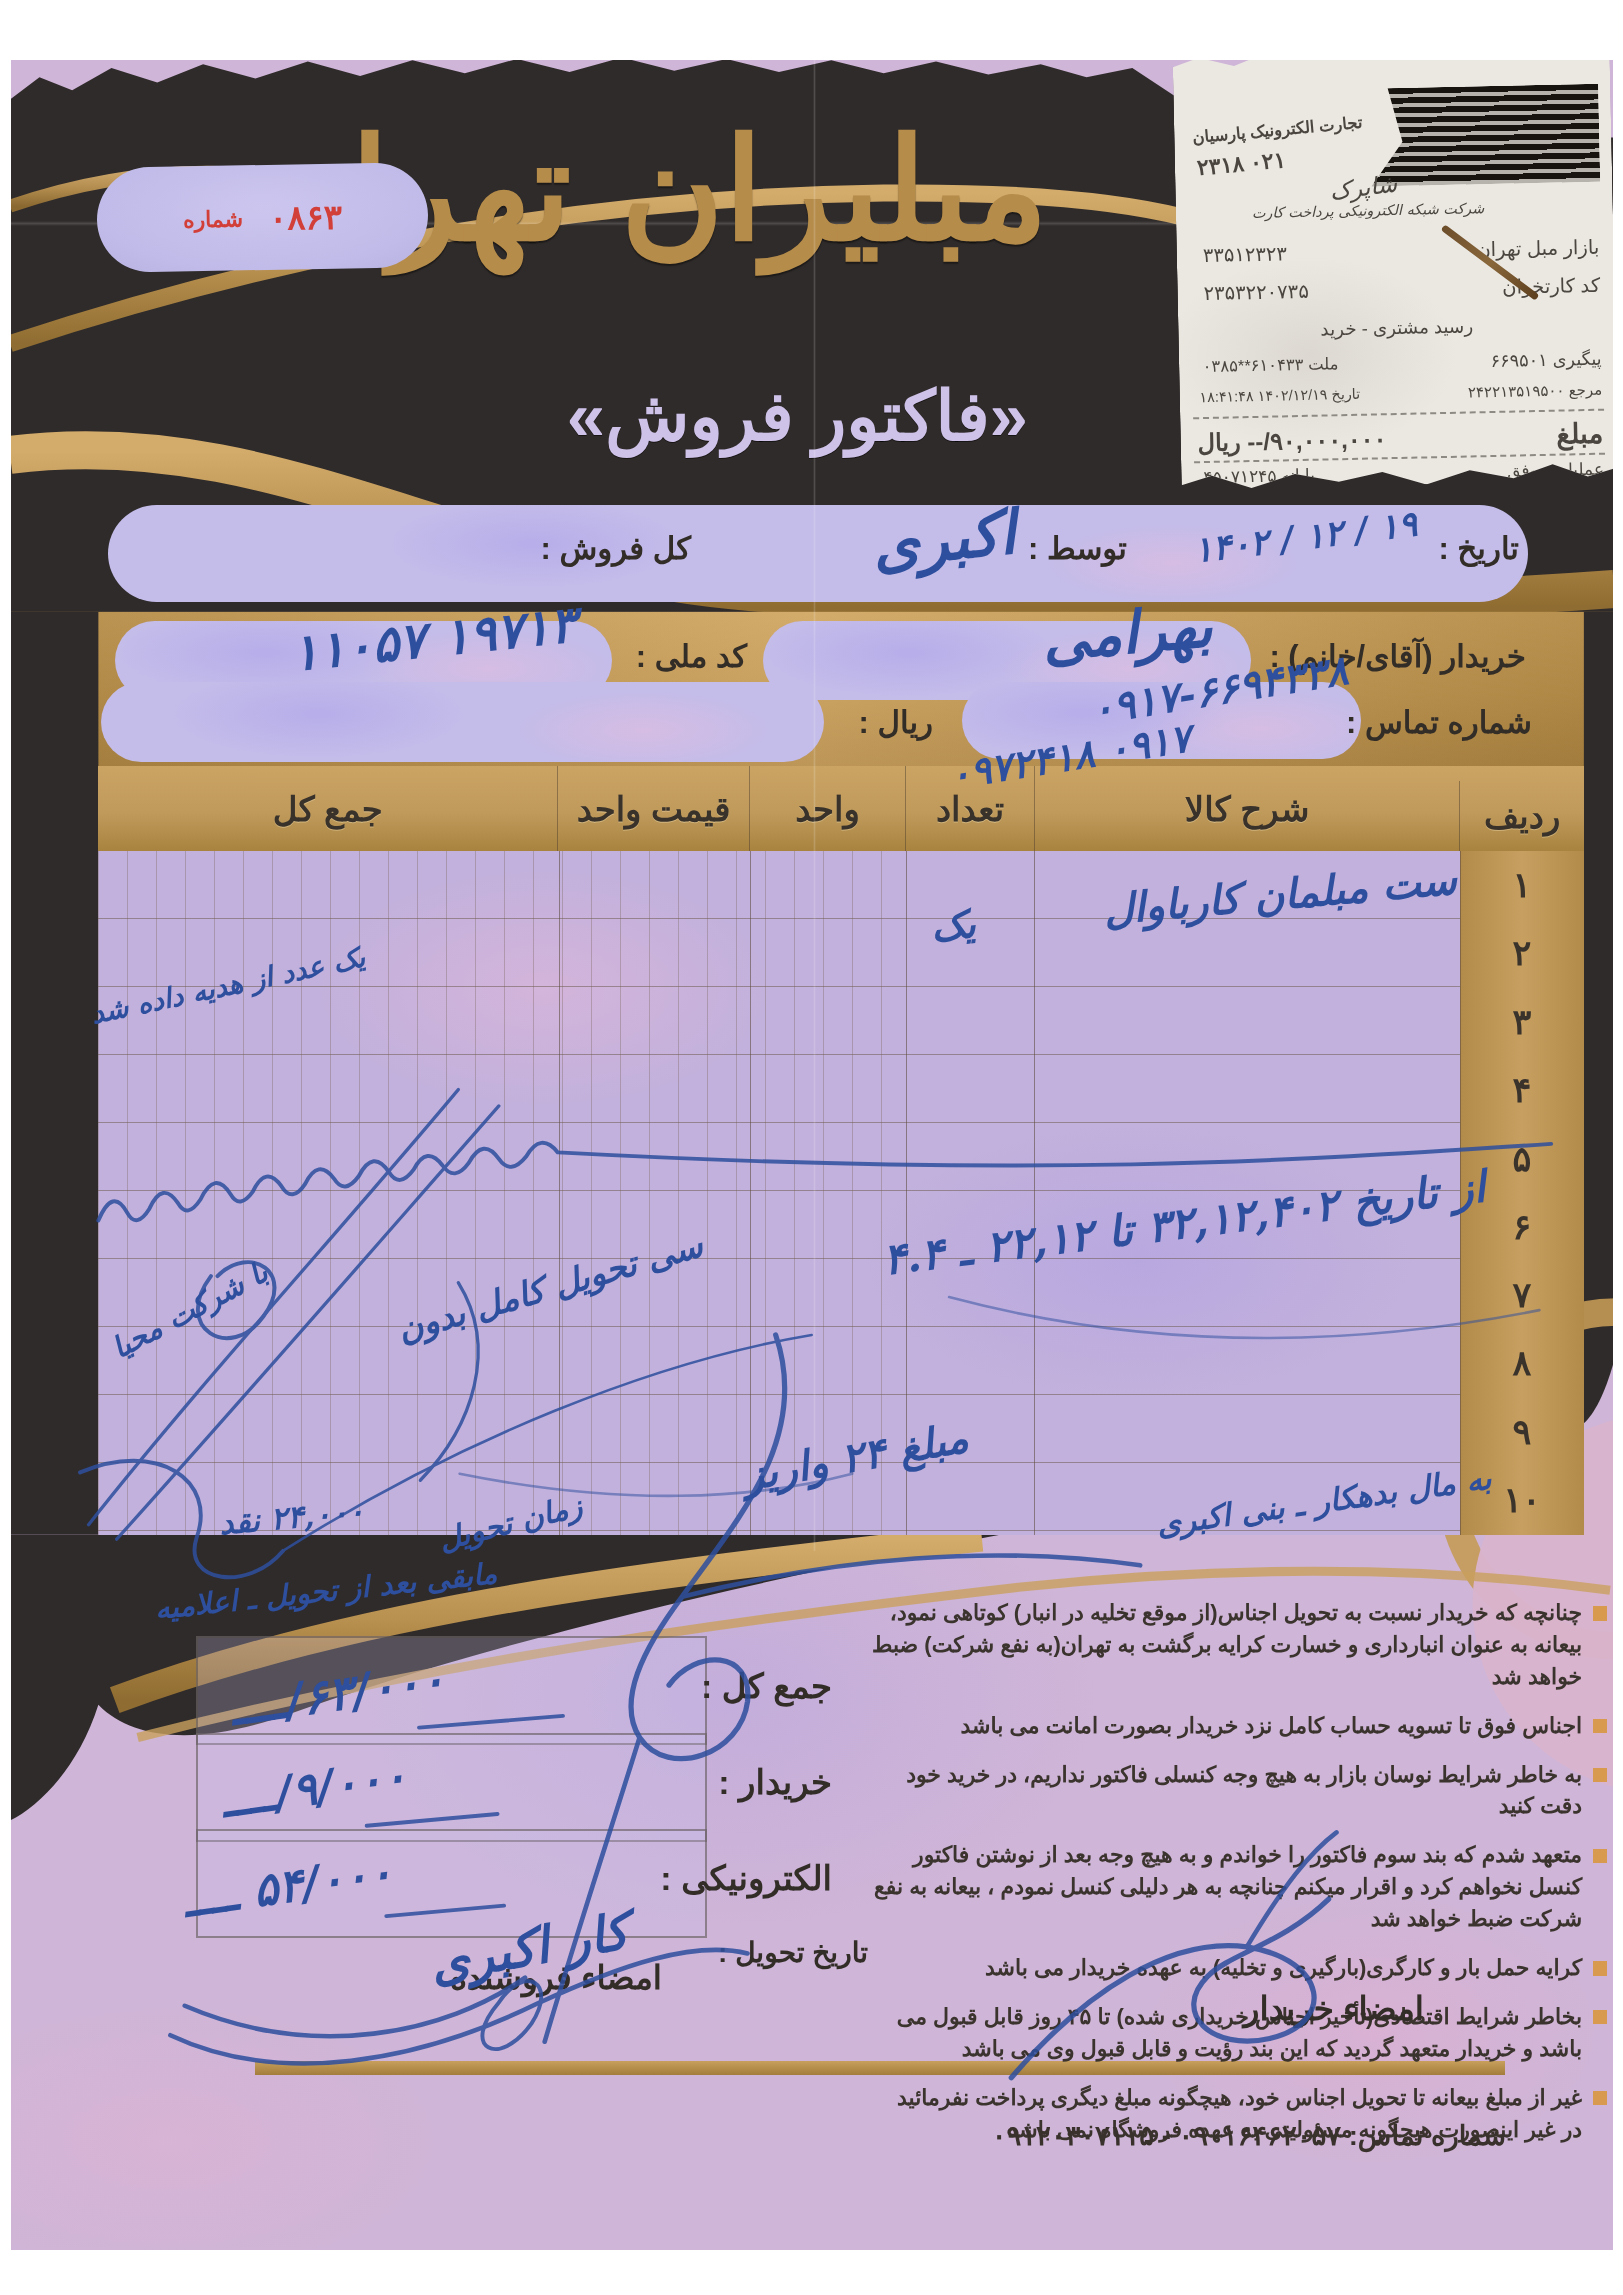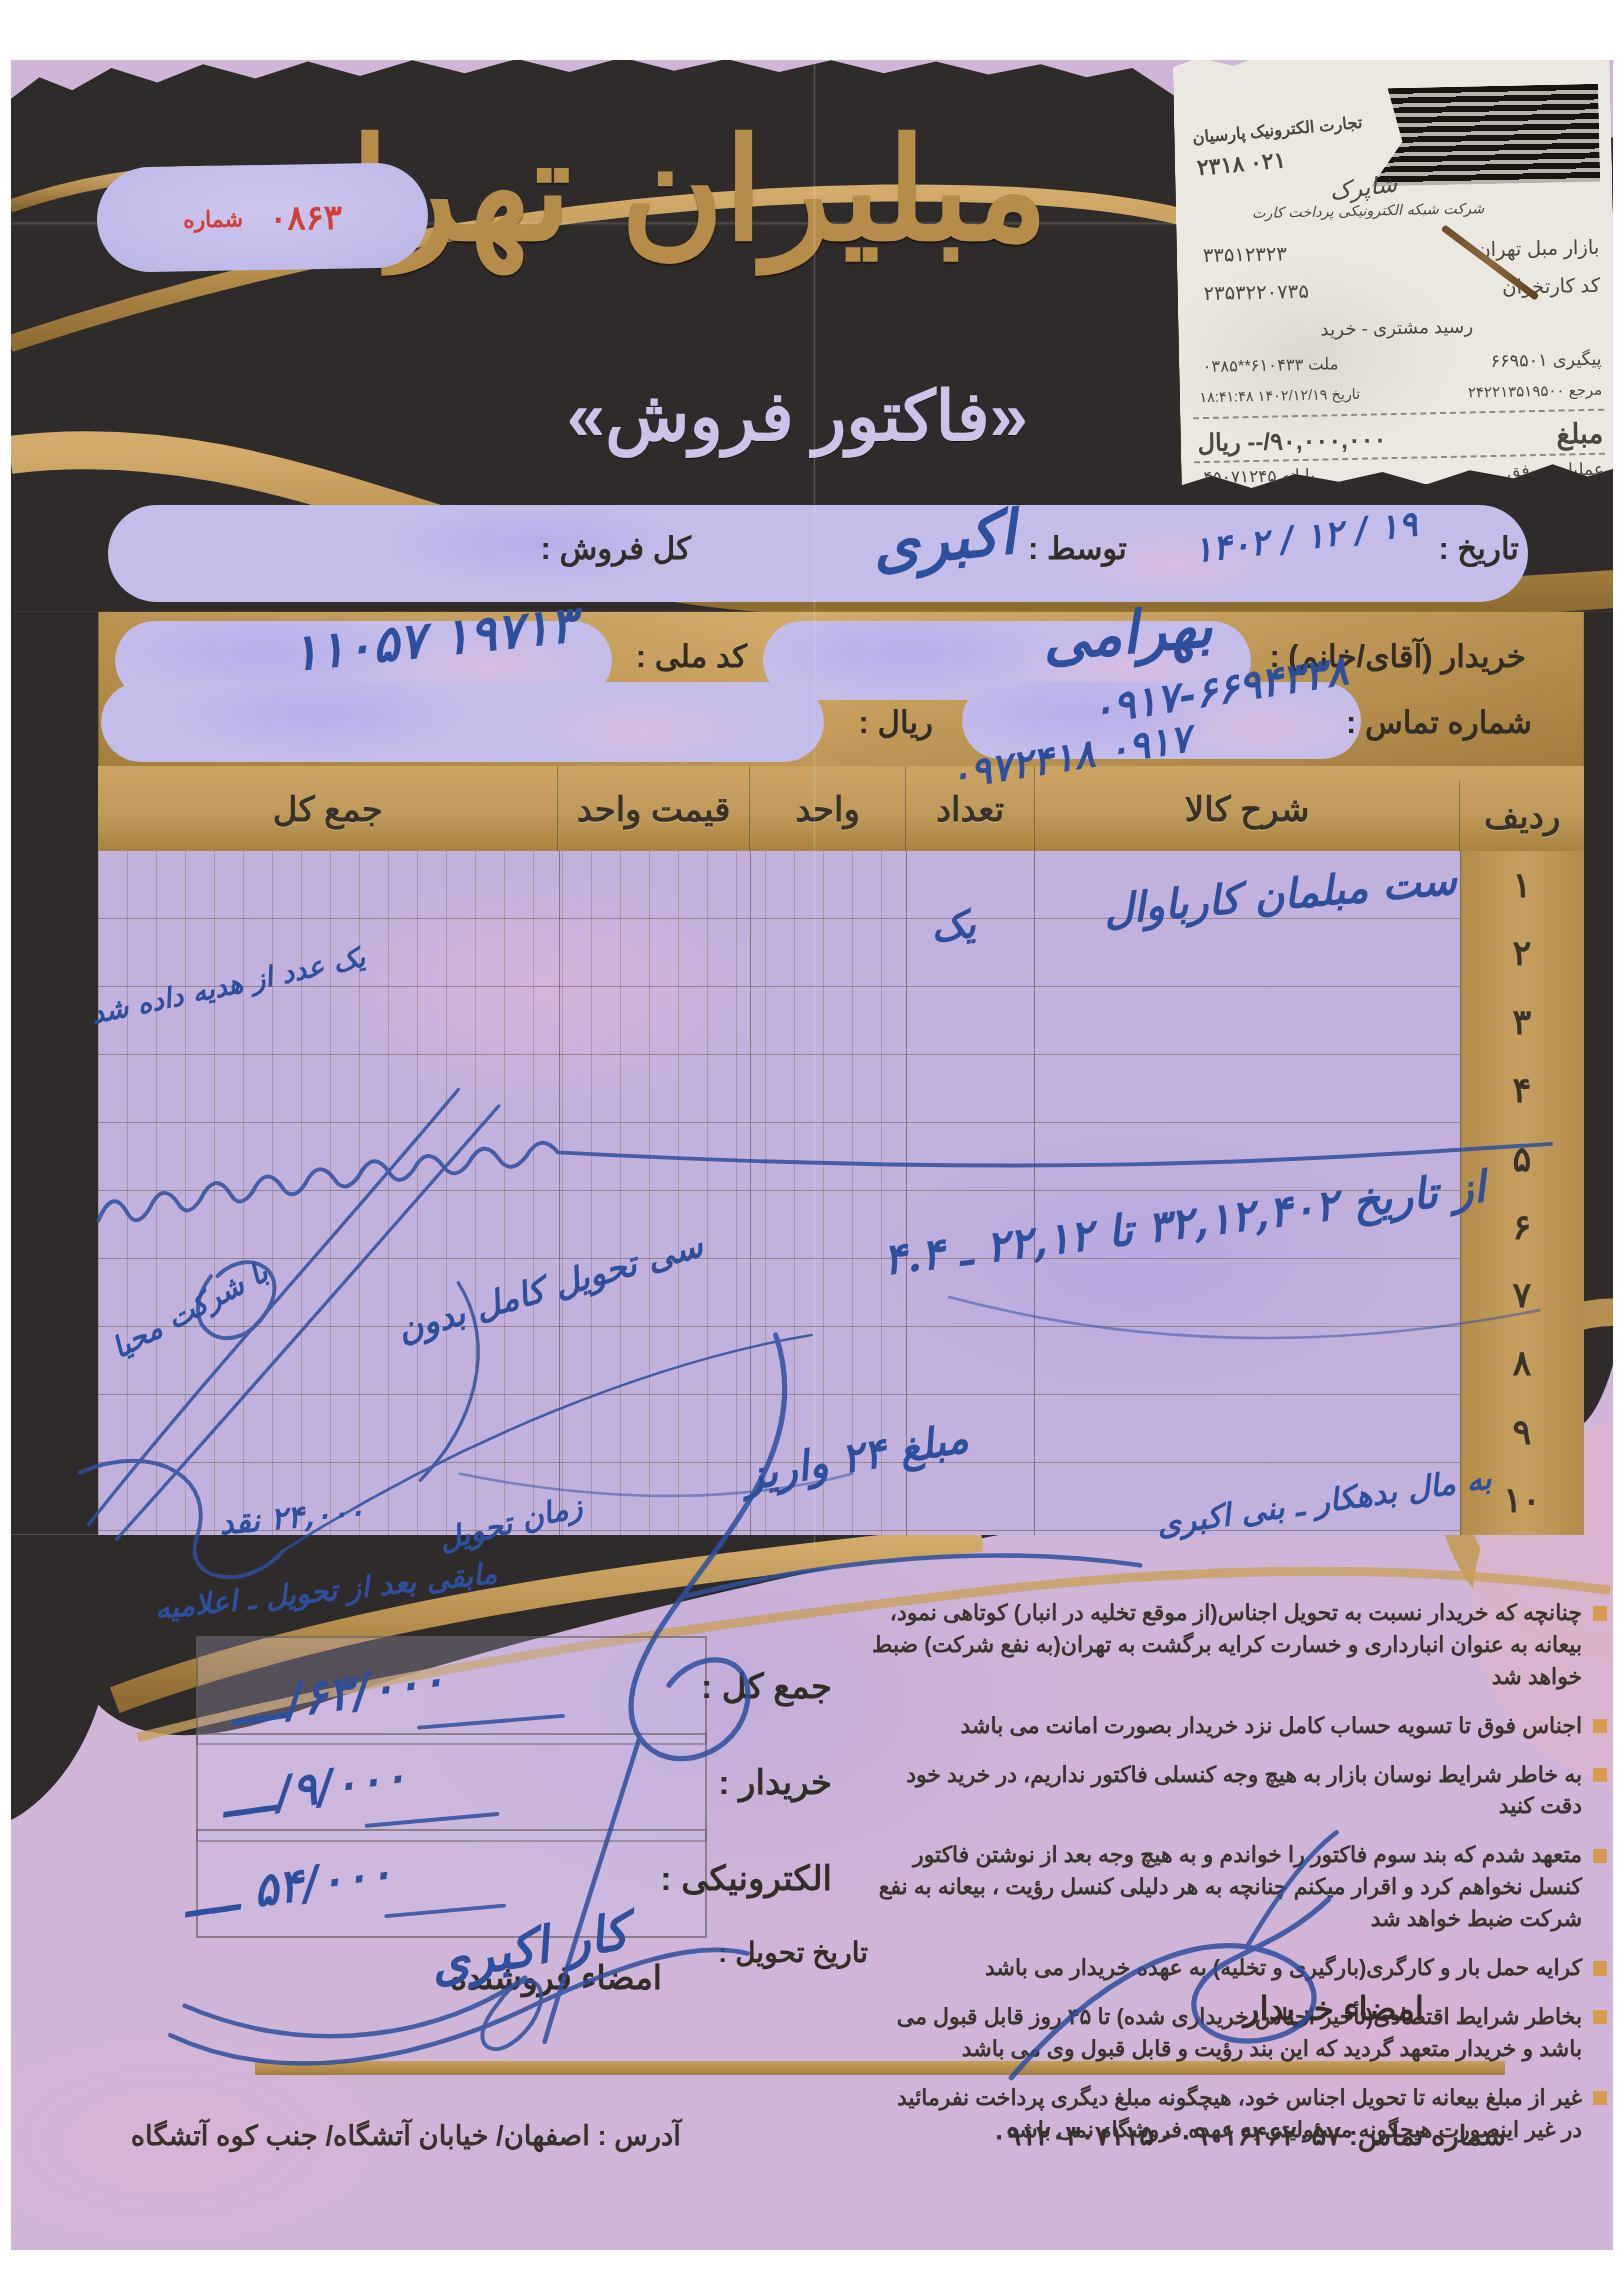--- a/index.html
+++ b/index.html
@@ -262,42 +262,41 @@
     <div class="term">
         <span class="sq"></span>
         <span>اجناس فوق تا تسویه حساب کامل نزد خریدار بصورت امانت می باشد</span>
       </div>
     <div class="term">
         <span class="sq"></span>
         <span>به خاطر شرایط نوسان بازار به هیچ وجه کنسلی فاکتور نداریم، در خرید خود دقت کنید</span>
       </div>
     <div class="term">
         <span class="sq"></span>
-        <span>متعهد شدم که بند سوم فاکتور را خواندم و به هیچ وجه بعد از نوشتن فاکتور کنسل نخواهم کرد و اقرار میکنم چنانچه به هر دلیلی کنسل رؤیت ، بیعانه به نفع شرکت ضبط خواهد شد</span>
+        <span>متعهد شدم که بند سوم فاکتور را خواندم و به هیچ وجه بعد از نوشتن فاکتور کنسل نخواهم کرد و اقرار میکنم چنانچه به هر دلیلی کنسل نمودم ، بیعانه به نفع شرکت ضبط خواهد شد</span>
       </div>
     <div class="term">
         <span class="sq"></span>
         <span>کرایه حمل بار و کارگری(بارگیری و تخلیه) به عهده خریدار می باشد</span>
       </div>
     <div class="term">
         <span class="sq"></span>
         <span>بخاطر شرایط اقتصادی(تأخیر اجناس خریداری شده) تا ۴۵ روز قابل قبول می باشد و خریدار متعهد گردید که این بند رؤیت و قابل قبول وی می باشد</span>
       </div>
     <div class="term">
         <span class="sq"></span>
         <span>غیر از مبلغ بیعانه تا تحویل اجناس خود، هیچگونه مبلغ دیگری پرداخت نفرمائید در غیر اینصورت هیچگونه مسئولیتی به عهده فروشگاه نمی باشد</span>
       </div>
   </div>
 
   <div class="sig" style="right:962px;top:1958px;">امضاء فروشنده</div>
   <div class="sig" style="right:200px;top:1989px;">امضاء خریدار</div>
 
   <div class="goldbar"></div>
   <div class="footer" style="right:118px;top:2119px;">شماره تماس: ۰۹۰۱۶۴۶۲۰۵۷ - ۰۹۱۲۰۳۰۷۱۱۵</div>
-  <div class="footer" style="right:943px;top:2119px;">آدرس : اصفهان/ خیابان آتشگاه/ جنب کوه آتشگاه</div>
 
   <div class="receipt">
     <div class="rline" style="left:18.3px;top:73px;font-size:16.4px;font-weight:bold;transform:rotate(-4deg);">تجارت الکترونیک پارسیان</div>
     <div class="rline" style="left:22px;top:103px;font-size:22px;font-weight:bold;letter-spacing:5.2px;transform:rotate(-4deg);">۰۲۱  ۲۳۱۸</div>
     <div class="redact"></div>
     <div class="rline" style="left:154px;top:128px;font-size:23.6px;font-family:'DejaVu Serif',serif;font-style:italic;transform:rotate(-6deg);">شاپرک</div>
     <div class="rline" style="left:76px;top:157px;font-size:14.4px;font-family:'DejaVu Serif',serif;font-style:italic;">شرکت شبکه الکترونیکی پرداخت کارت</div>
     <div class="rline" style="right:14.4px;top:195px;font-size:19.6px;">بازار مبل تهران</div>
     <div class="rline" style="left:26px;top:195px;font-size:19.6px;letter-spacing:2px;">۳۳۵۱۲۳۲۳</div>
     <div class="rline" style="right:14.4px;top:233px;font-size:19.6px;">کد کارتخوان</div>

